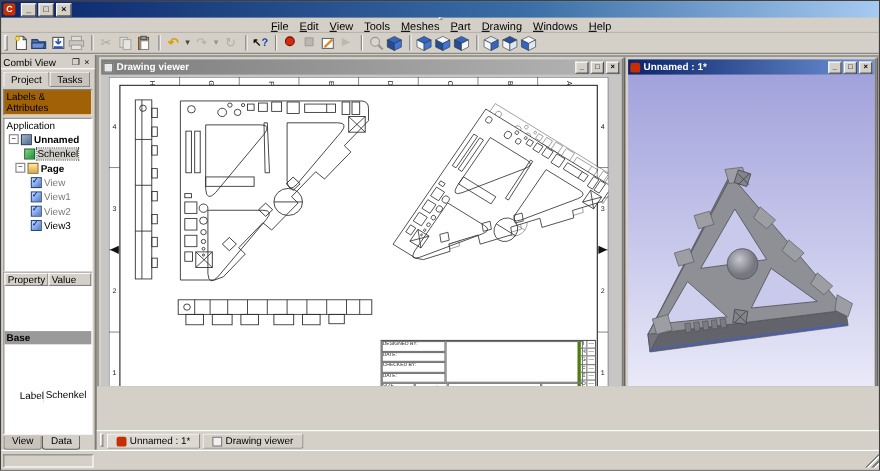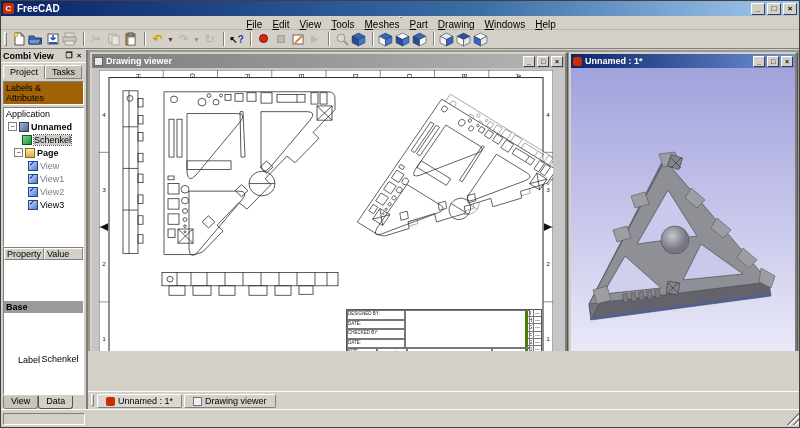--- a/index.html
+++ b/index.html
@@ -34,22 +34,22 @@
   .tb-btn svg { display:block; }
   .uglyph { font-size:12px; line-height:12px; }
 
   
   .main { position:absolute; top:49px; left:0; right:0; bottom:18px; display:flex; }
   .dock { width:87px; display:flex; flex-direction:column; border-right:2px outset #d4d0c8; }
   .mdiwrap { flex:1; display:flex; flex-direction:column;gap:40px; }
   .mdi { position:relative; flex:1; background:#9a9690; overflow:hidden; }
 
   
-  .dockcap { height:13px; display:flex; align-items:center; padding:0 2px; font-size:9px; background:#d4d0c8;
-    border-bottom:1px solid #fff;font-weight:bold; }
+  .dockcap { height:13px; display:flex; align-items:flex-end; padding:0 2px; font-size:9px; background:#d4d0c8;
+    border-bottom:1px solid #fff; }
   .dockcap .ctext { flex:1; }
   .capbtn { width:10px; height:10px; font-size:8px; line-height:9px; text-align:center; color:#000; }
   .tabsrow { display:flex; padding:2px 2px 0 2px; }
   .tab { padding:1px 6px; font-size:9px; border:1px solid; border-color:#fff #808080 #d4d0c8 #fff;
     border-radius:2px 2px 0 0; background:#d4d0c8; position:relative; }
   .tab.active { font-weight:normal; z-index:2; border-bottom:1px solid #d4d0c8; }
   .tab.back { background:#c8c4bc; border-bottom:1px solid #808080; }
   .sechdr { margin:2px; padding:1px 2px; font-size:9px; background:#a16207;
     border:1px solid; border-color:#808080 #fff #fff #808080; }
   .treebox { flex:1; margin:0 2px; background:#fff; border:1px solid; border-color:#808080 #fff #fff #808080;
@@ -154,21 +154,20 @@
   .lw { fill:#fff; stroke:#2a2a2a; stroke-width:.8; }
   .lwn { fill:none; stroke:#2a2a2a; stroke-width:.8; }
 </style>
 </head>
 <body>
 
 <div class="app">
 
   <div class="titlebar">
     <div class="appicon">C</div>
-    <div class="ttext">FreeCAD</div>
     <div class="winbtn">_</div>
     <div class="winbtn">□</div>
     <div class="winbtn">×</div>
   </div>
 
   <div class="menubar">
     <div class="grip"></div>
     <span id="menu-items"><span class="menu-item"><u>F</u>ile</span><span class="menu-item"><u>E</u>dit</span><span class="menu-item"><u>V</u>iew</span><span class="menu-item"><u>T</u>ools</span><span class="menu-item"><u>M</u>eshes</span><span class="menu-item"><u>P</u>art</span><span class="menu-item"><u>D</u>rawing</span><span class="menu-item"><u>W</u>indows</span><span class="menu-item"><u>H</u>elp</span></span>
   </div>
 

